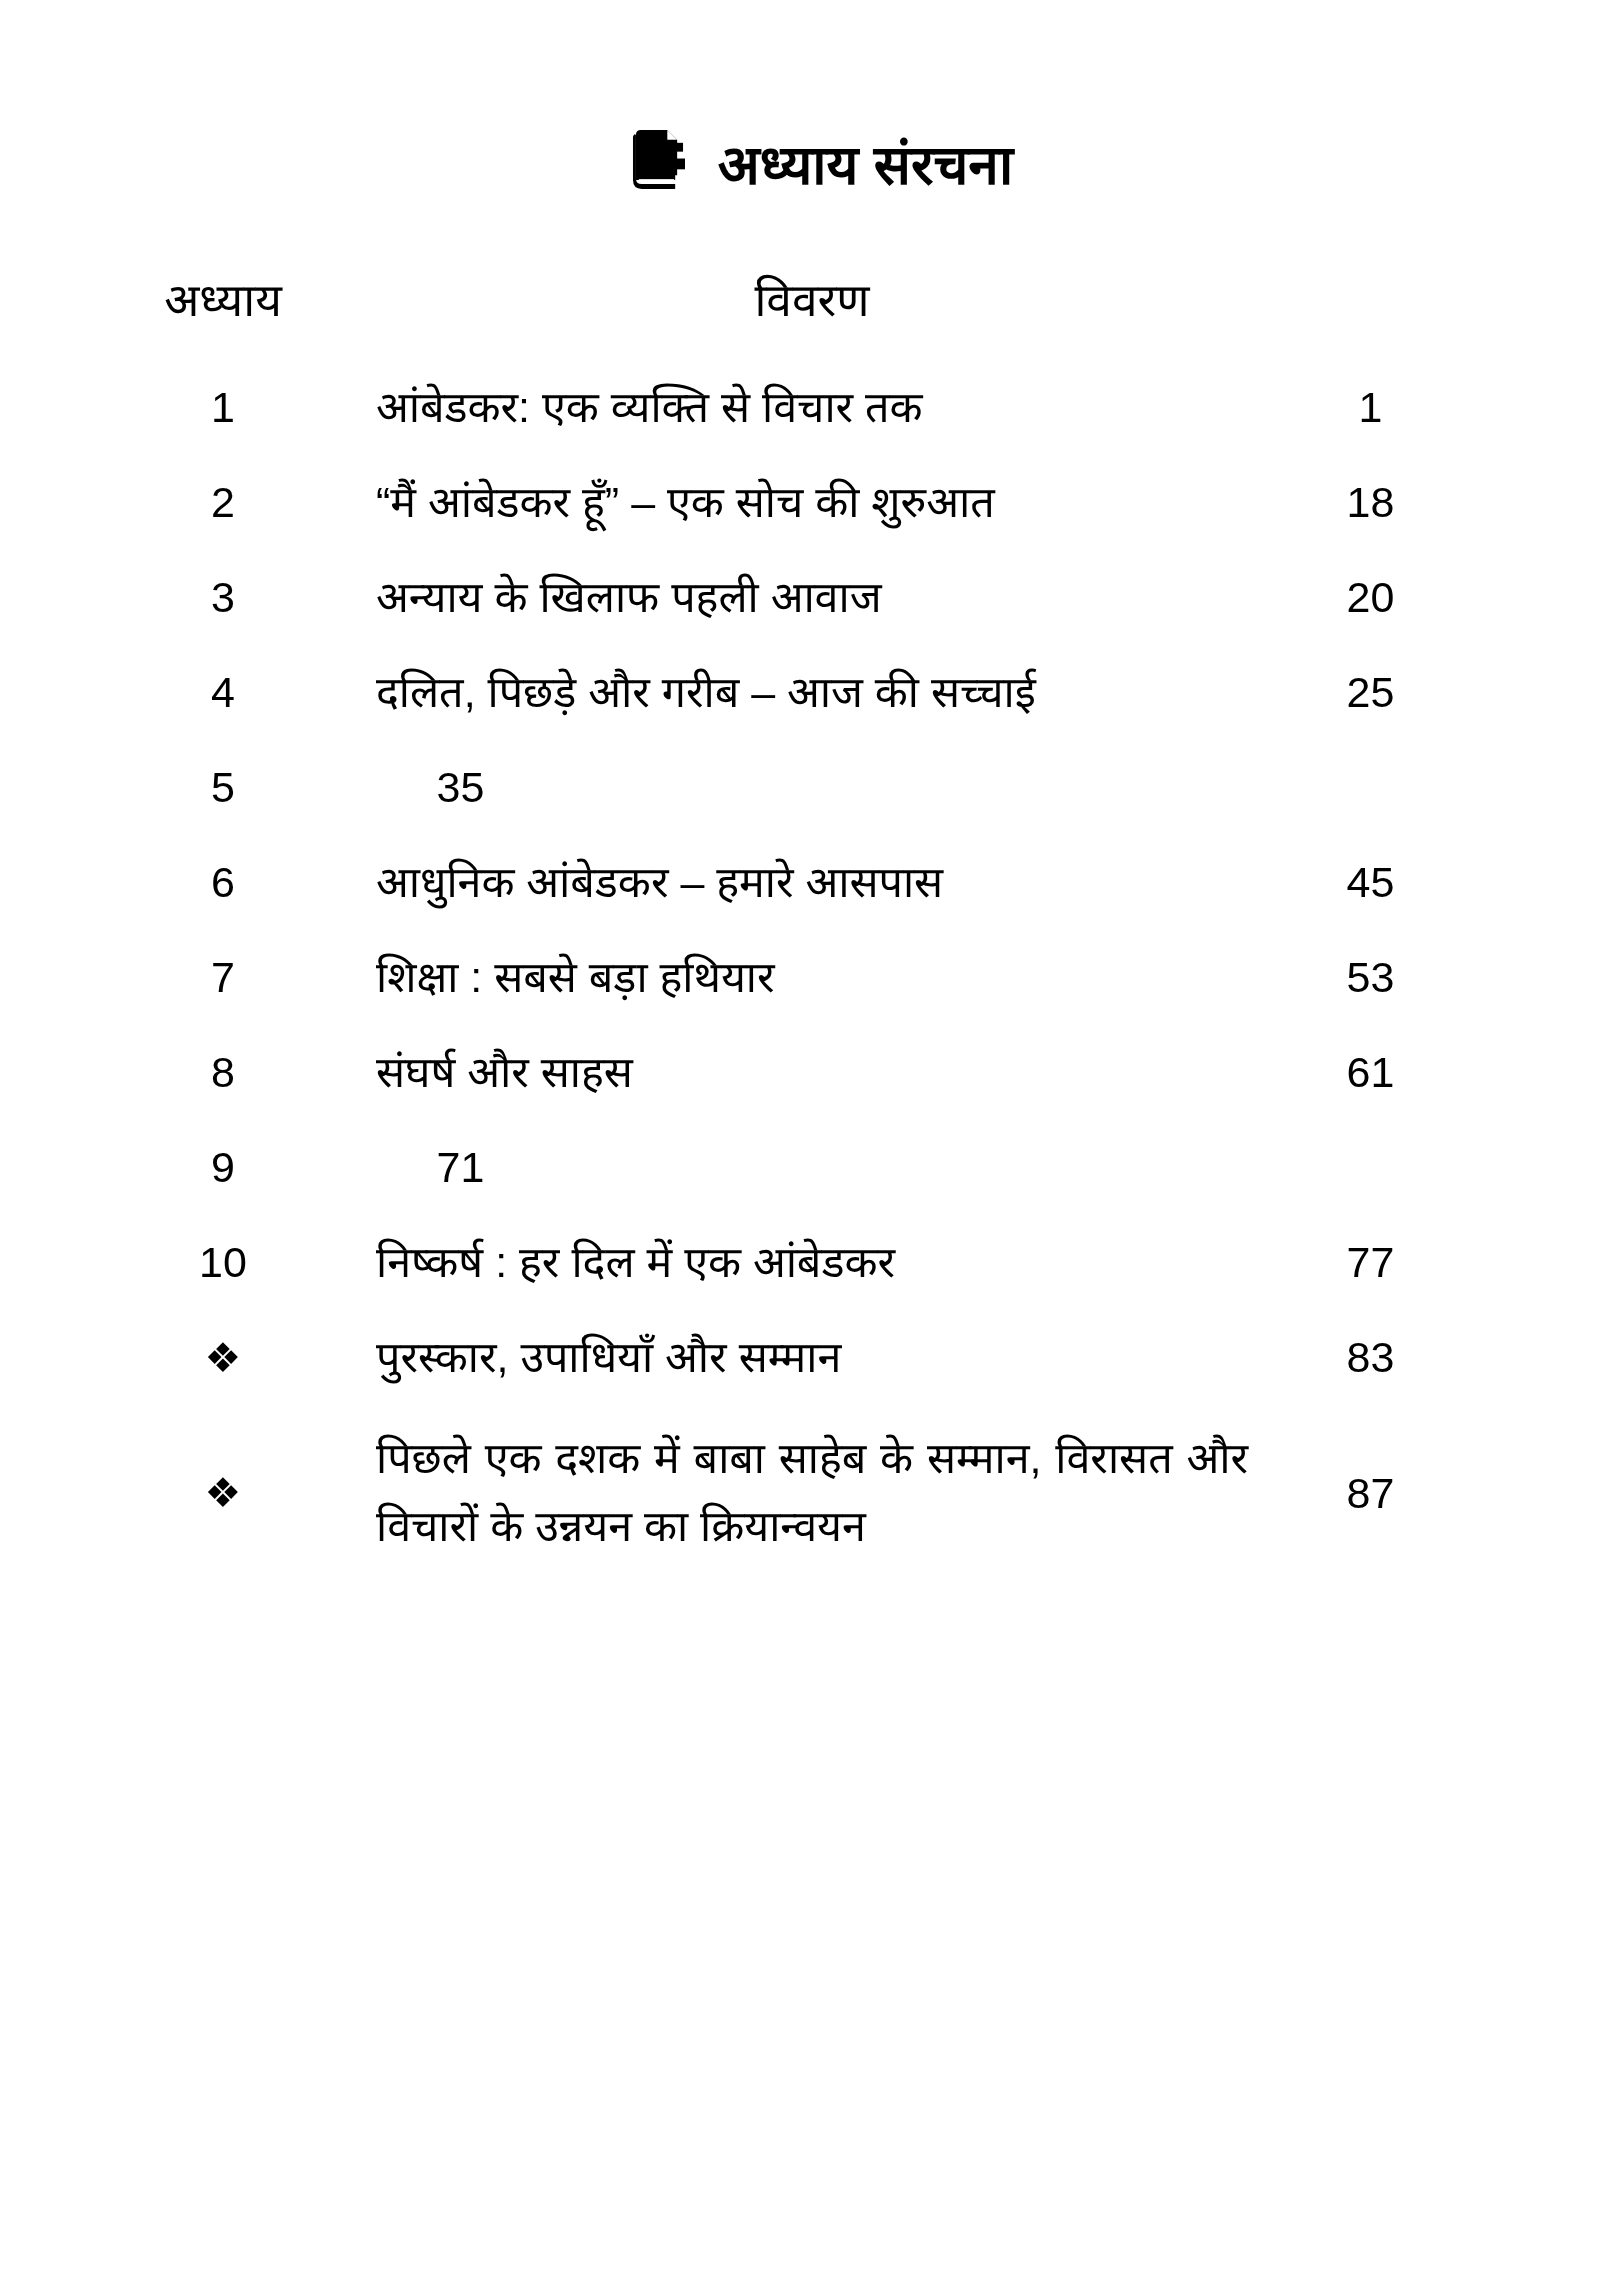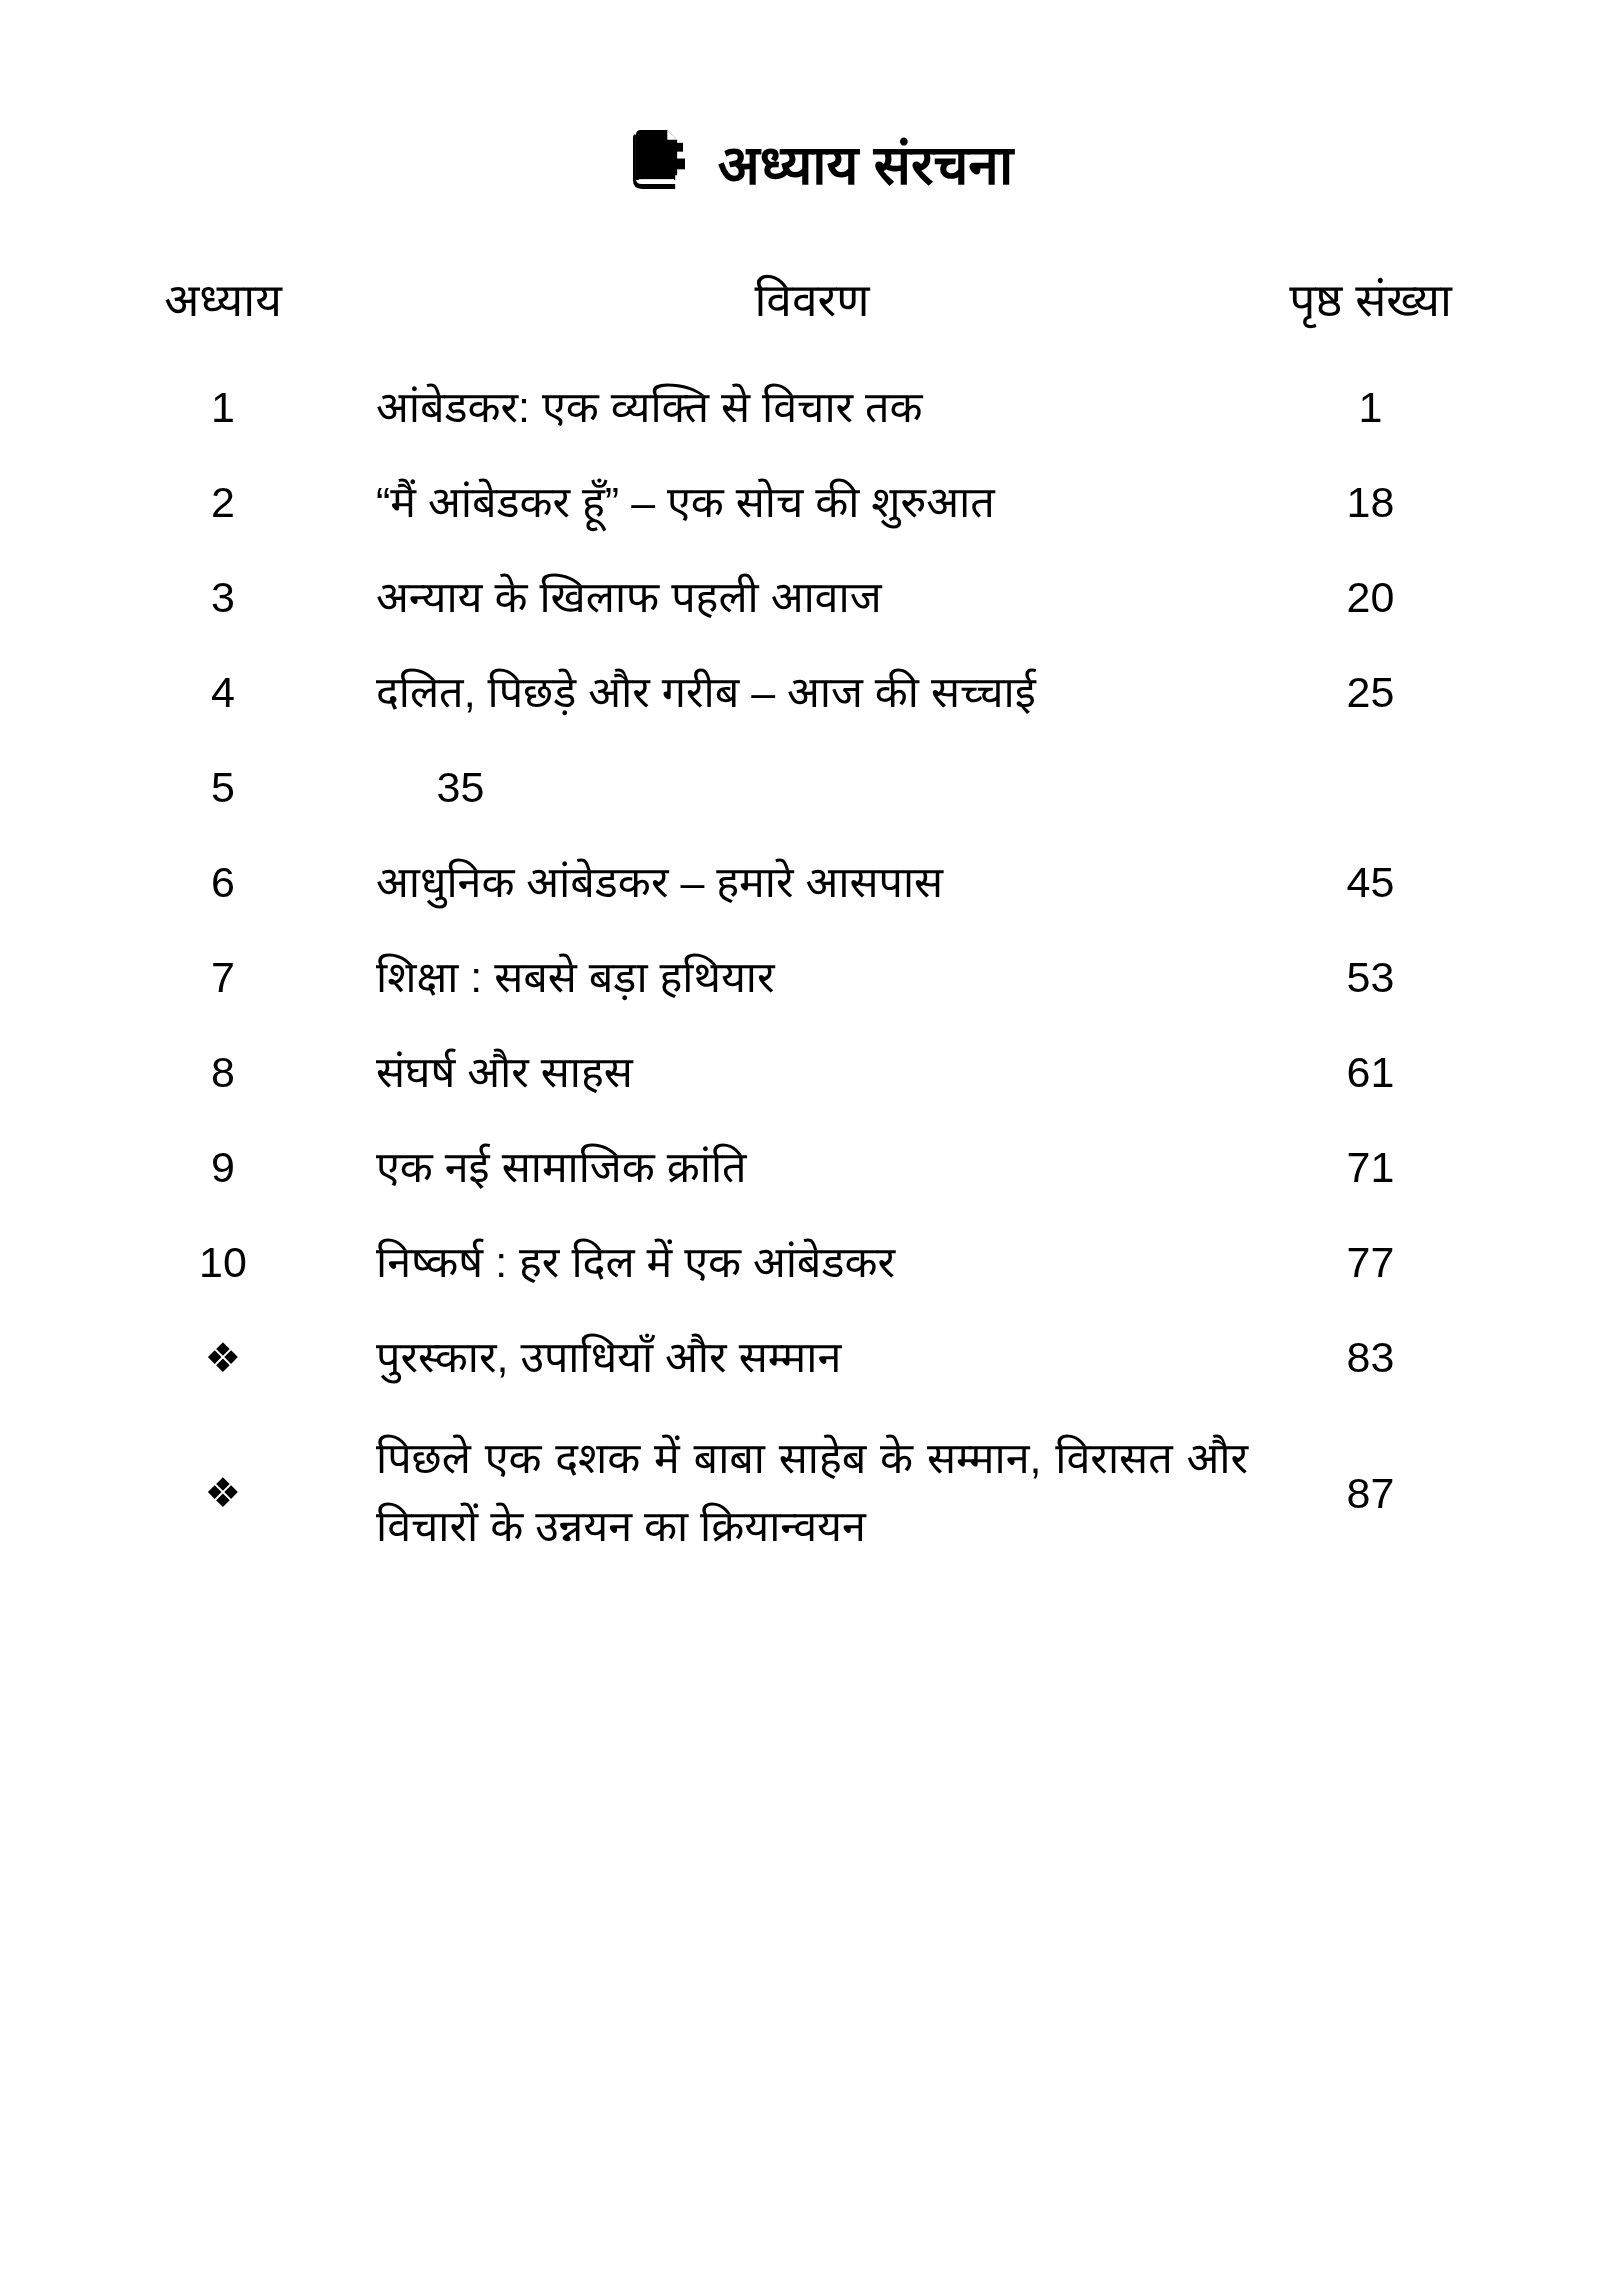--- a/index.html
+++ b/index.html
@@ -87,21 +87,20 @@
       </svg>
     </span>
     <span>अध्याय संरचना</span>
   </div>
 
   <div class="toc">
 
     <div class="toc-header">
       <div class="col-ch">अध्याय</div>
       <div class="col-desc center-h">विवरण</div>
-      <div class="col-page">पृष्ठ संख्या</div>
     </div>
 
     <div class="toc-row">
       <div class="col-ch">1</div>
       <div class="col-desc">आंबेडकर: एक व्यक्ति से विचार तक</div>
       <div class="col-page">1</div>
     </div>
 
     <div class="toc-row">
       <div class="col-ch">2</div>
@@ -139,21 +138,20 @@
     </div>
 
     <div class="toc-row">
       <div class="col-ch">8</div>
       <div class="col-desc">संघर्ष और साहस</div>
       <div class="col-page">61</div>
     </div>
 
     <div class="toc-row">
       <div class="col-ch">9</div>
-      <div class="col-desc">एक नई सामाजिक क्रांति</div>
       <div class="col-page">71</div>
     </div>
 
     <div class="toc-row">
       <div class="col-ch">10</div>
       <div class="col-desc">निष्कर्ष : हर दिल में एक आंबेडकर</div>
       <div class="col-page">77</div>
     </div>
 
     <div class="toc-row">

